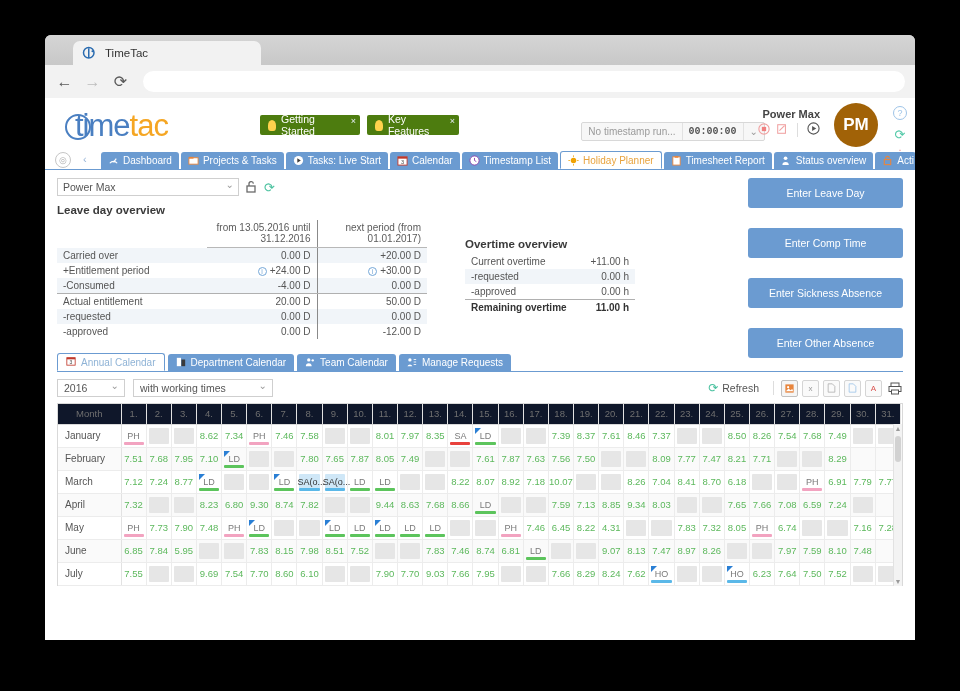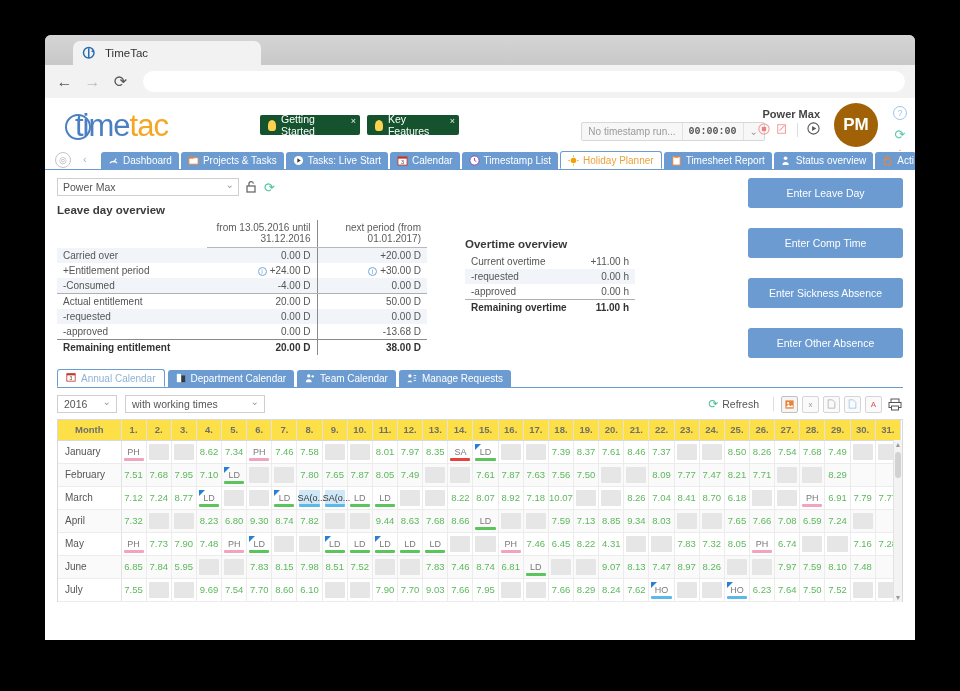--- a/index.html
+++ b/index.html
@@ -27,21 +27,21 @@
   
   .app { position:absolute; left:0; top:63px; width:870px; height:542px; background:#fff; overflow:hidden; }
 
   .appheader { height:53px; position:relative; background:#fff; }
   .logo { position:absolute; left:20px; top:10px; font-size:31px; letter-spacing:-1px; }
   .logo .a { color:#4a7fc1; font-weight:400; }
   .logo .b { color:#f5a623; font-weight:400; }
   .logo .ring { display:inline-block; width:26px; height:26px; border:2.5px solid #4a7fc1;
                 border-radius:50%; vertical-align:-4px; margin-right:-16px; position:relative; }
 
-  .pill { position:absolute; top:17px; height:20px; background:#14532d; color:#fff;
+  .pill { position:absolute; top:17px; height:20px; background:#4d7c0f; color:#fff;
           border-radius:2px; font-size:10.5px; display:flex; align-items:center;
           padding:0 16px 0 8px; gap:5px; cursor:pointer; }
   .pill .x { position:absolute; right:4px; top:1px; font-size:9px; color:#e6eef8; }
   .bulb { width:9px; height:11px; background:#ffd24d; border-radius:50% 50% 35% 35%; display:inline-block; }
 
   .username { position:absolute; right:95px; top:10px; font-size:11px; font-weight:bold; color:#444; }
   .avatar { position:absolute; right:37px; top:5px; width:44px; height:44px; border-radius:50%;
             background:#a16207; color:#fff; font-size:17px; font-weight:bold;
             display:flex; align-items:center; justify-content:center; }
   .tsbox { position:absolute; right:150px; top:24px; height:19px; display:flex; align-items:center;
@@ -122,22 +122,22 @@
             padding:2px 7px; border-radius:2px; }
   .expic { width:17px; height:17px; border:1px solid #d5d5d5; background:#fafafa; border-radius:2px;
            display:flex; align-items:center; justify-content:center; font-size:8px; color:#9a9a9a; }
   .expic.on { background:#f5f5f5; border-color:#c0c0c0; }
   .vsep { width:1px; height:14px; background:#ddd; margin:0 3px; }
 
   
   .gridwrap { margin:0 12px; border:1px solid #d9d9d9; border-bottom:none; position:relative;
               height:183px; overflow:hidden; background:#fff; }
   table.cal { border-collapse:collapse; table-layout:fixed; width:843px; }
-  table.cal th { height:20px; background:#fde047; border-right:1px solid #e2e2e2;
-                 border-bottom:1px solid #d9d9d9; font-size:9.5px; color:#6f6f6f; font-weight:bold; }
+  table.cal th { height:20px; background:#0f172a; border-right:1px solid #e2e2e2;
+                 border-bottom:1px solid #d9d9d9; font-size:9.5px; color:#6f6f6f; font-weight:normal; }
   table.cal th.mh { width:63px; }
   table.cal td { height:23px; border-right:1px solid #ececec; border-bottom:1px solid #ececec;
                  text-align:center; font-size:9.5px; position:relative; }
   table.cal td.mn { text-align:left; padding-left:7px; color:#555; font-size:10px; border-right:1px solid #e2e2e2;}
   table.cal tr.odd td { background:#fafafa; }
   .v { color:#5cb85c; }
   .cell-grey:before { content:""; position:absolute; left:2px; right:2px; top:3px; bottom:3px;
                       background:#e6e6e6; border-radius:1px; }
   .tag { position:relative; z-index:2; font-size:9px; }
   .tag.ph { color:#7a7a7a; }
@@ -348,26 +348,21 @@
           <td class="num midline">50.00 D</td>
         </tr>
         <tr class="alt">
           <td class="lbl">-requested</td>
           <td class="num">0.00 D</td>
           <td class="num midline">0.00 D</td>
         </tr>
         <tr>
           <td class="lbl">-approved</td>
           <td class="num">0.00 D</td>
-          <td class="num midline">-13.68 D</td>
-        </tr>
-        <tr class="tot">
-          <td class="lbl">Remaining entitlement</td>
-          <td class="num">20.00 D</td>
-          <td class="num midline">38.00 D</td>
+          <td class="num midline">-12.00 D</td>
         </tr>
       </tbody>
           </table>
 
       <div class="otbox">
         <h3 class="sect" style="margin-top:0;">Overtime overview</h3>
         <table class="ot">
           <tbody>
                 <tr>
             <td class="lbl">Current overtime</td>
@@ -427,21 +422,21 @@
                 <path d="M0.5 11 A3.2 3.2 0 0 1 6.5 11 Z" fill="#fff"></path>
                 <g stroke="#fff" stroke-width="1">
                   <path d="M8 3H11M8 6H11M8 9H11"></path>
                 </g>
               </svg></span>
         <span>Manage Requests</span>
       </div>
     </div>
 
     <div class="calbar">
-      <div class="sel2" style="width:60px;">2016</div>
+      <div class="sel2" style="width:68px;">2016</div>
       <div class="sel2" style="width:140px;">with working times</div>
       <div class="right">
         <div class="refbtn">
           <span style="color:#4cc2a0;font-size:12px;">⟳</span>
           <span>Refresh</span>
         </div>
         <span class="vsep"></span>
         <div class="expic on">
               <svg width="11" height="11" viewBox="0 0 12 12">
                 <rect x="1.5" y="1.5" width="9" height="9" fill="#e8853d"></rect>

